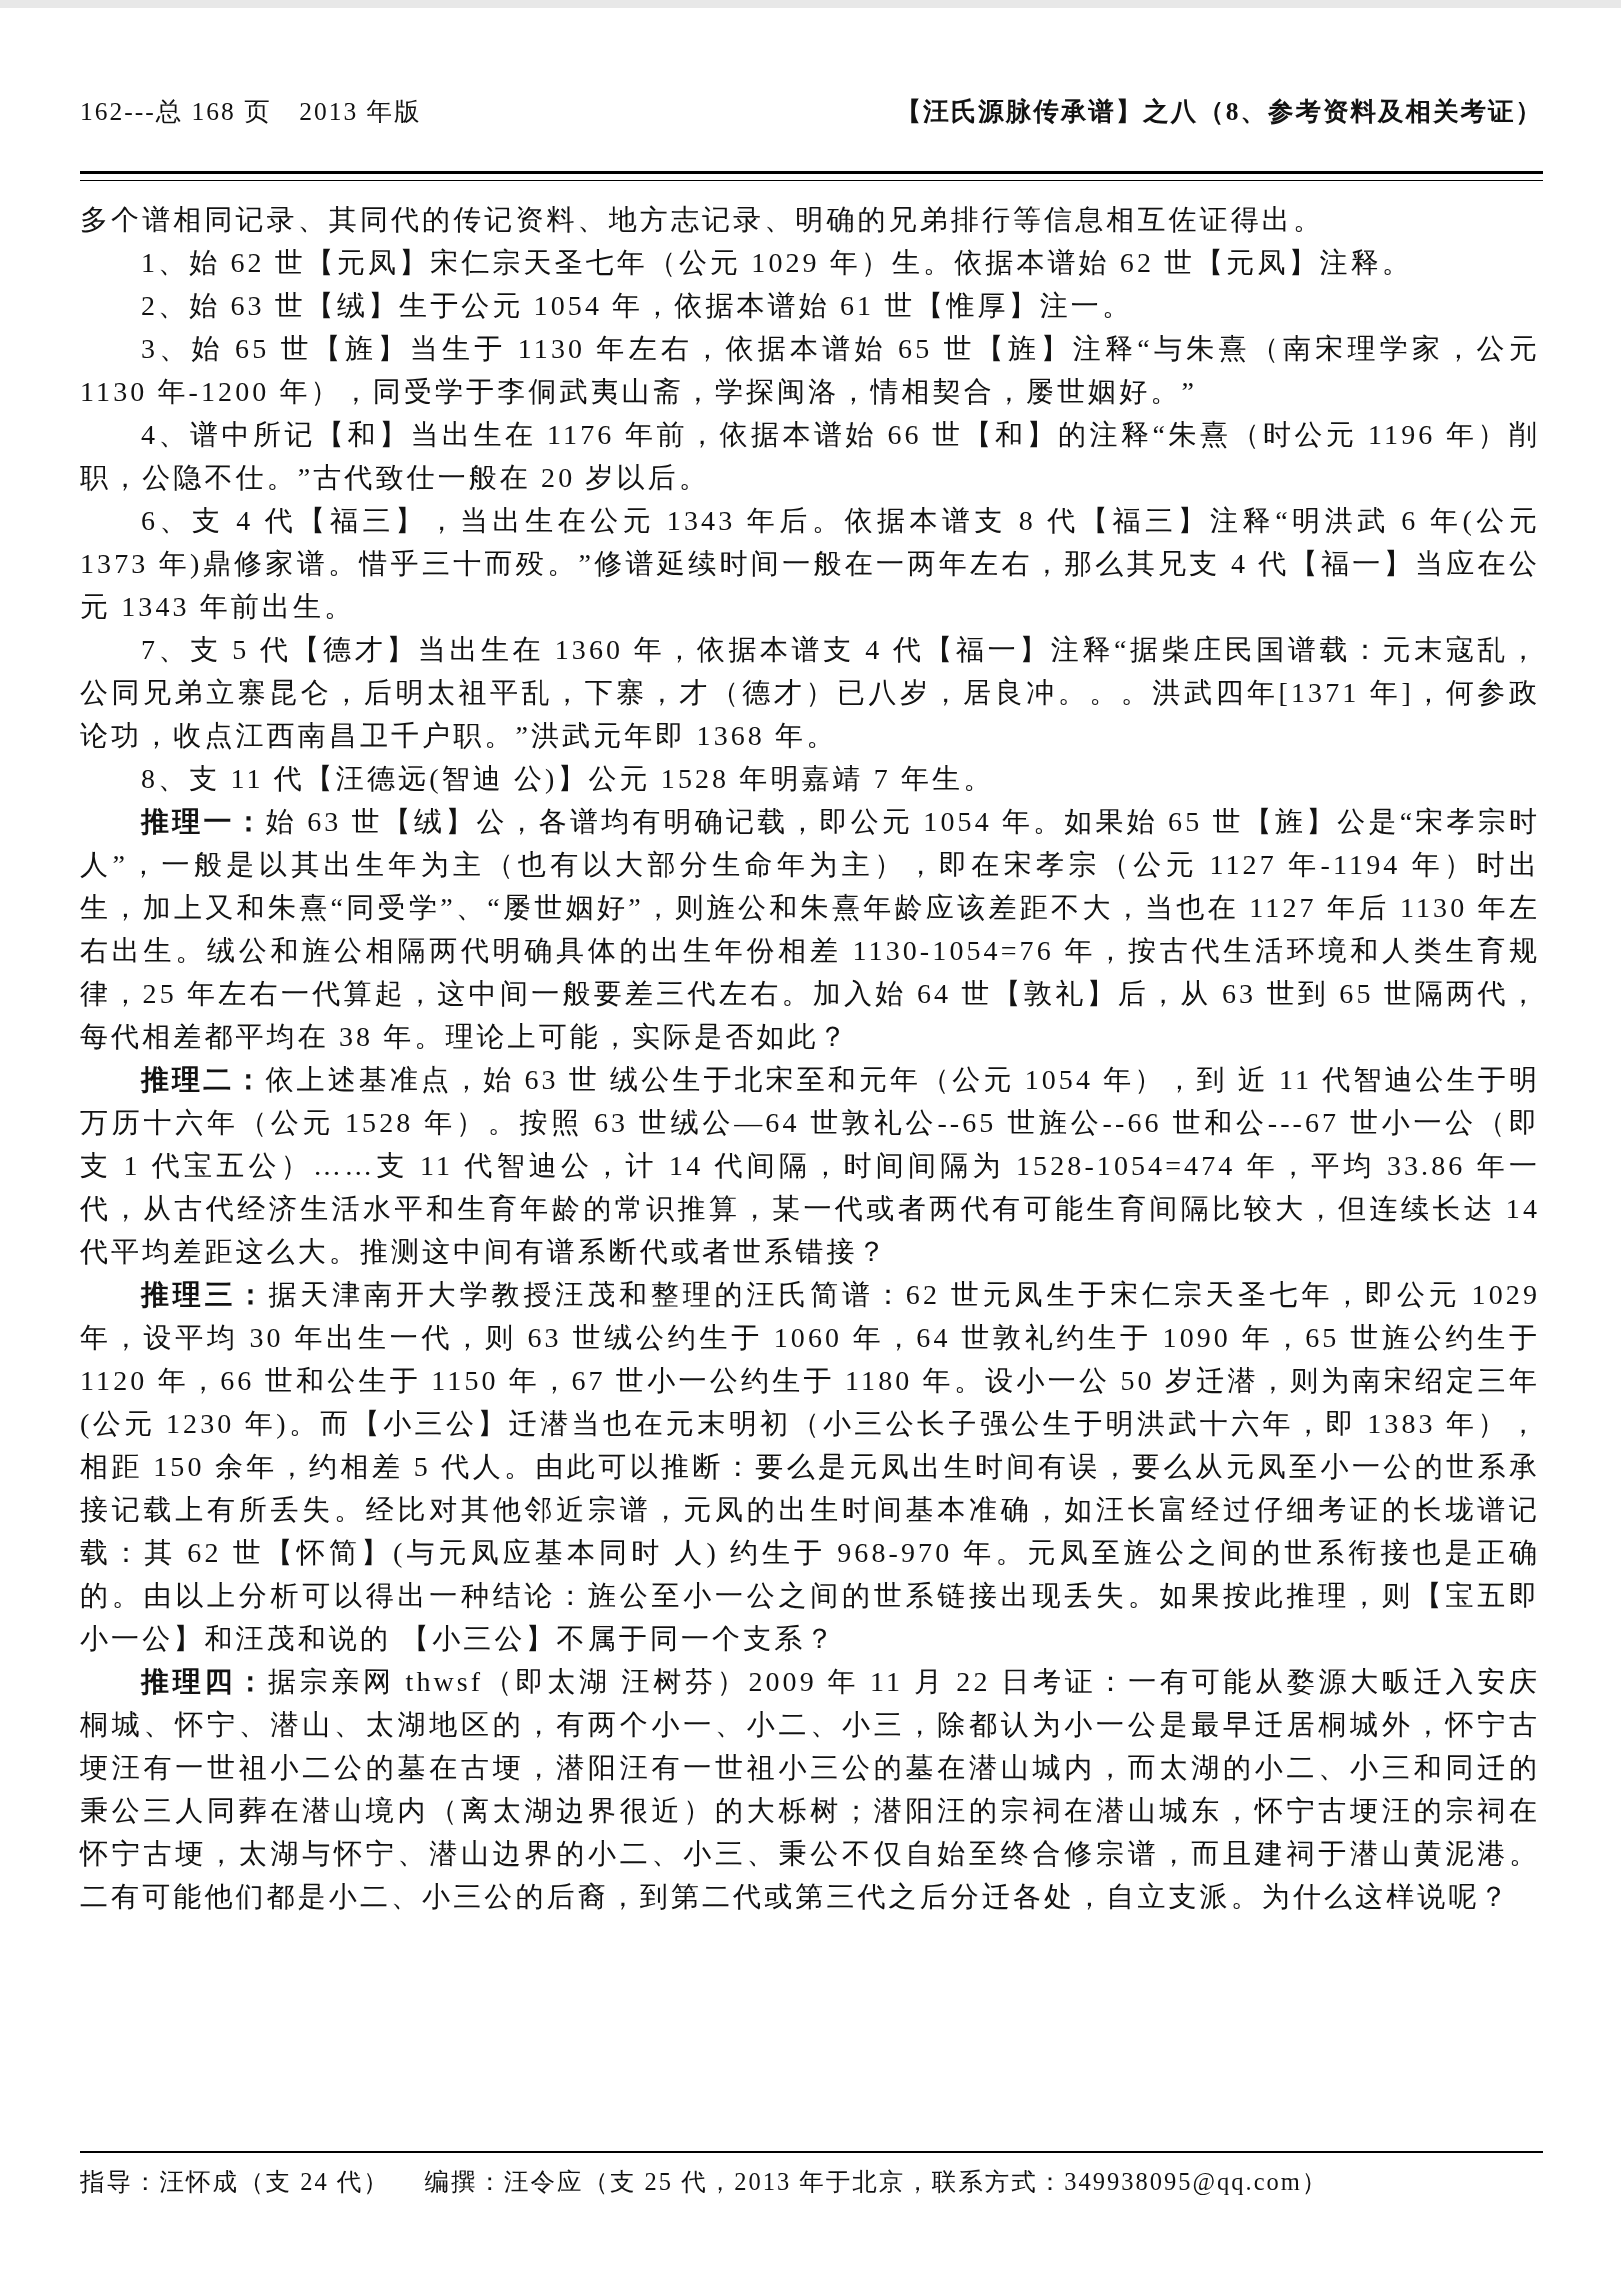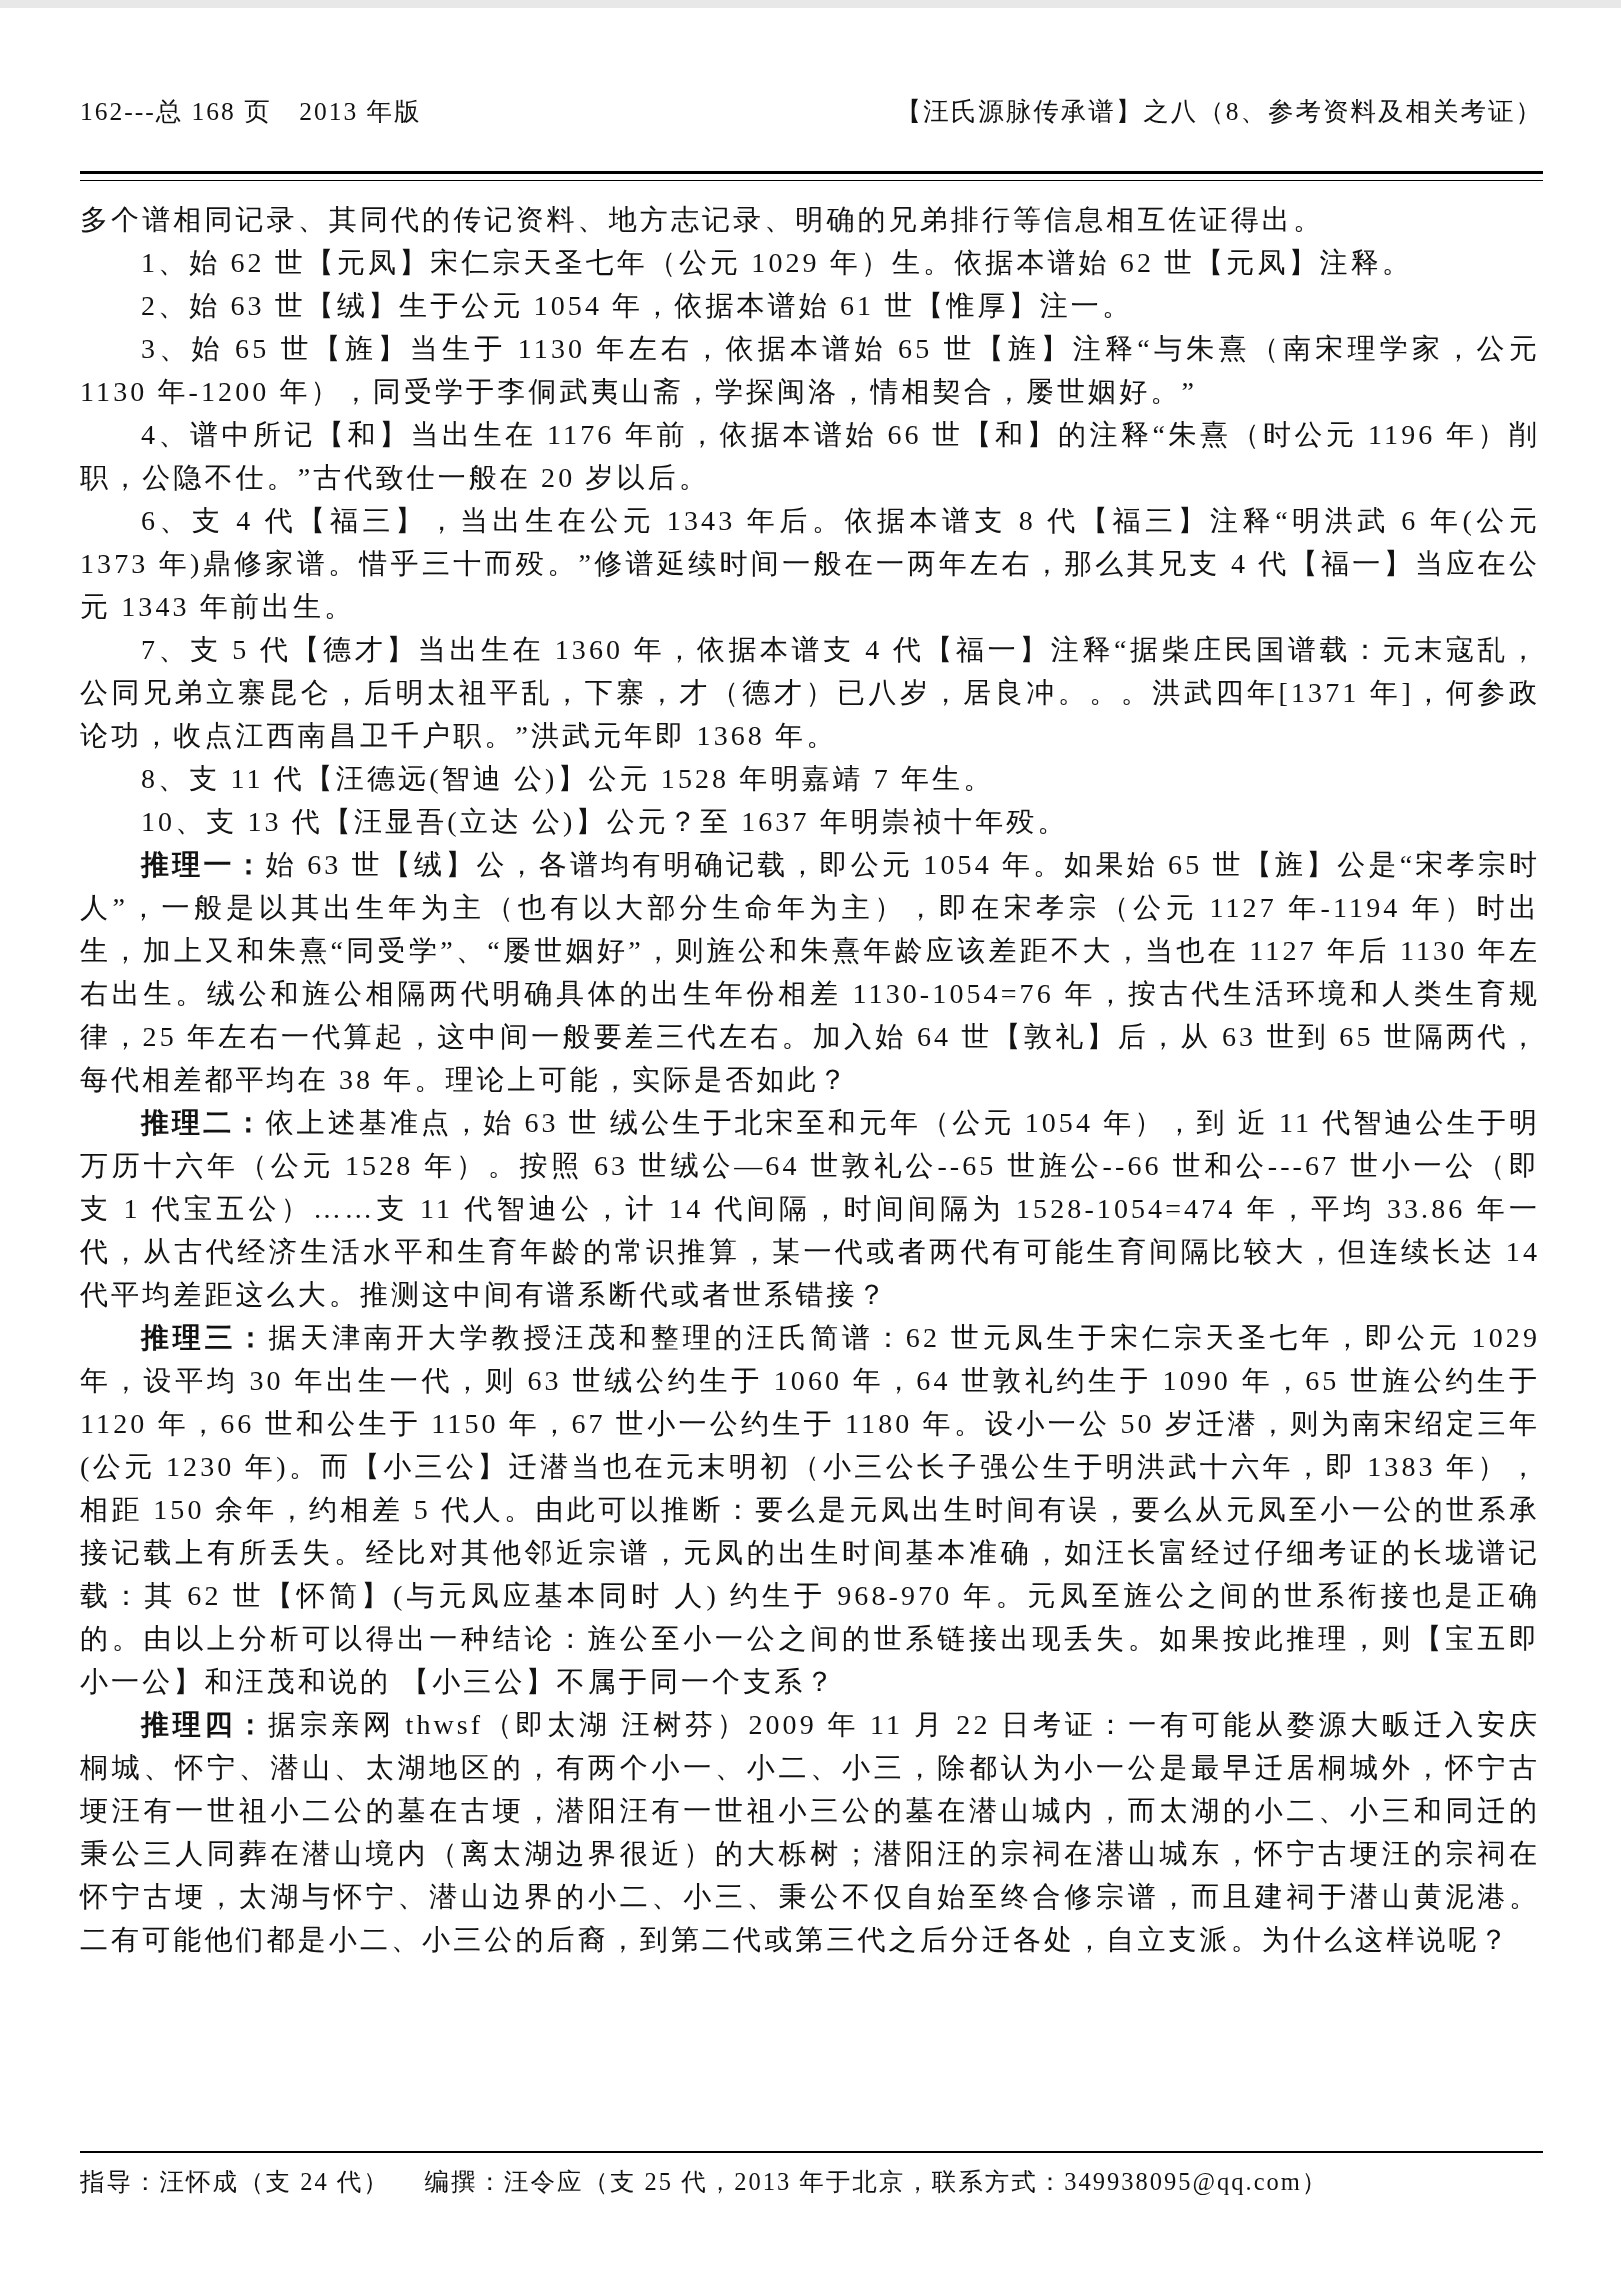--- a/index.html
+++ b/index.html
@@ -11,21 +11,21 @@
     color:#121212;
     font-family:"Liberation Serif","DejaVu Serif",serif;
     overflow:hidden;
   }
   .header {
     position:absolute; top:86px; left:80px; right:78px;
     display:flex; justify-content:space-between; align-items:baseline;
     font-size:25.5px; letter-spacing:2px; white-space:nowrap;
   }
   .header .page-info { font-weight:400; }
-  .header .doc-title { font-weight:400; }
+  .header .doc-title { font-weight:700; }
   .rule { position:absolute; left:80px; right:78px; background:#000; }
   .rule-thick { top:163px; height:2.9px; }
   .rule-thin  { top:172px; height:1px; }
   .content {
     position:absolute; top:190px; left:80px; width:1460px;
     font-size:28px; line-height:43px; letter-spacing:3.1px;
     text-align:justify; text-justify:inter-ideograph;
   }
   .content p { margin:0; padding:0;font-family:Liberation Serif, serif; }
   .content p.indent { text-indent:61px; }
@@ -51,21 +51,20 @@
 
   <div class="content" id="content">
       <p>多个谱相同记录、其同代的传记资料、地方志记录、明确的兄弟排行等信息相互佐证得出。</p>
       <p class="indent">1、始 62 世【元凤】宋仁宗天圣七年（公元 1029 年）生。依据本谱始 62 世【元凤】注释。</p>
       <p class="indent">2、始 63 世【绒】生于公元 1054 年，依据本谱始 61 世【惟厚】注一。</p>
       <p class="indent">3、始 65 世【旌】当生于 1130 年左右，依据本谱始 65 世【旌】注释“与朱熹（南宋理学家，公元 1130 年-1200 年），同受学于李侗武夷山斋，学探闽洛，情相契合，屡世姻好。”</p>
       <p class="indent">4、谱中所记【和】当出生在 1176 年前，依据本谱始 66 世【和】的注释“朱熹（时公元 1196 年）削职，公隐不仕。”古代致仕一般在 20 岁以后。</p>
       <p class="indent">6、支 4 代【福三】，当出生在公元 1343 年后。依据本谱支 8 代【福三】注释“明洪武 6 年(公元 1373 年)鼎修家谱。惜乎三十而殁。”修谱延续时间一般在一两年左右，那么其兄支 4 代【福一】当应在公元 1343 年前出生。</p>
       <p class="indent">7、支 5 代【德才】当出生在 1360 年，依据本谱支 4 代【福一】注释“据柴庄民国谱载：元末寇乱，公同兄弟立寨昆仑，后明太祖平乱，下寨，才（德才）已八岁，居良冲。。。洪武四年[1371 年]，何参政论功，收点江西南昌卫千户职。”洪武元年即 1368 年。</p>
       <p class="indent">8、支 11 代【汪德远(智迪 公)】公元 1528 年明嘉靖 7 年生。</p>
-      <p class="indent">10、支 13 代【汪显吾(立达 公)】公元？至 1637 年明崇祯十年殁。</p>
       <p class="indent"><b class="rlabel">推理一：</b>始 63 世【绒】公，各谱均有明确记载，即公元 1054 年。如果始 65 世【旌】公是“宋孝宗时人”，一般是以其出生年为主（也有以大部分生命年为主），即在宋孝宗（公元 1127 年-1194 年）时出生，加上又和朱熹“同受学”、“屡世姻好”，则旌公和朱熹年龄应该差距不大，当也在 1127 年后 1130 年左右出生。绒公和旌公相隔两代明确具体的出生年份相差 1130-1054=76 年，按古代生活环境和人类生育规律，25 年左右一代算起，这中间一般要差三代左右。加入始 64 世【敦礼】后，从 63 世到 65 世隔两代，每代相差都平均在 38 年。理论上可能，实际是否如此？</p>
       <p class="indent"><b class="rlabel">推理二：</b>依上述基准点，始 63 世 绒公生于北宋至和元年（公元 1054 年），到 近 11 代智迪公生于明万历十六年（公元 1528 年）。按照 63 世绒公—64 世敦礼公--65 世旌公--66 世和公---67 世小一公（即支 1 代宝五公）……支 11 代智迪公，计 14 代间隔，时间间隔为 1528-1054=474 年，平均 33.86 年一代，从古代经济生活水平和生育年龄的常识推算，某一代或者两代有可能生育间隔比较大，但连续长达 14 代平均差距这么大。推测这中间有谱系断代或者世系错接？</p>
       <p class="indent"><b class="rlabel">推理三：</b>据天津南开大学教授汪茂和整理的汪氏简谱：62 世元凤生于宋仁宗天圣七年，即公元 1029 年，设平均 30 年出生一代，则 63 世绒公约生于 1060 年，64 世敦礼约生于 1090 年，65 世旌公约生于 1120 年，66 世和公生于 1150 年，67 世小一公约生于 1180 年。设小一公 50 岁迁潜，则为南宋绍定三年(公元 1230 年)。而【小三公】迁潜当也在元末明初（小三公长子强公生于明洪武十六年，即 1383 年），相距 150 余年，约相差 5 代人。由此可以推断：要么是元凤出生时间有误，要么从元凤至小一公的世系承接记载上有所丢失。经比对其他邻近宗谱，元凤的出生时间基本准确，如汪长富经过仔细考证的长垅谱记载：其 62 世【怀简】(与元凤应基本同时 人) 约生于 968-970 年。元凤至旌公之间的世系衔接也是正确的。由以上分析可以得出一种结论：旌公至小一公之间的世系链接出现丢失。如果按此推理，则【宝五即小一公】和汪茂和说的 【小三公】不属于同一个支系？</p>
       <p class="indent"><b class="rlabel">推理四：</b>据宗亲网 thwsf（即太湖 汪树芬）2009 年 11 月 22 日考证：一有可能从婺源大畈迁入安庆桐城、怀宁、潜山、太湖地区的，有两个小一、小二、小三，除都认为小一公是最早迁居桐城外，怀宁古埂汪有一世祖小二公的墓在古埂，潜阳汪有一世祖小三公的墓在潜山城内，而太湖的小二、小三和同迁的秉公三人同葬在潜山境内（离太湖边界很近）的大栎树；潜阳汪的宗祠在潜山城东，怀宁古埂汪的宗祠在怀宁古埂，太湖与怀宁、潜山边界的小二、小三、秉公不仅自始至终合修宗谱，而且建祠于潜山黄泥港。二有可能他们都是小二、小三公的后裔，到第二代或第三代之后分迁各处，自立支派。为什么这样说呢？</p>
     </div>
 
   <div class="rule footer-rule"></div>
   <div class="footer">指导：汪怀成（支 24 代）　 编撰：汪令应（支 25 代，2013 年于北京，联系方式：349938095@qq.com）</div>
 
 </div>

